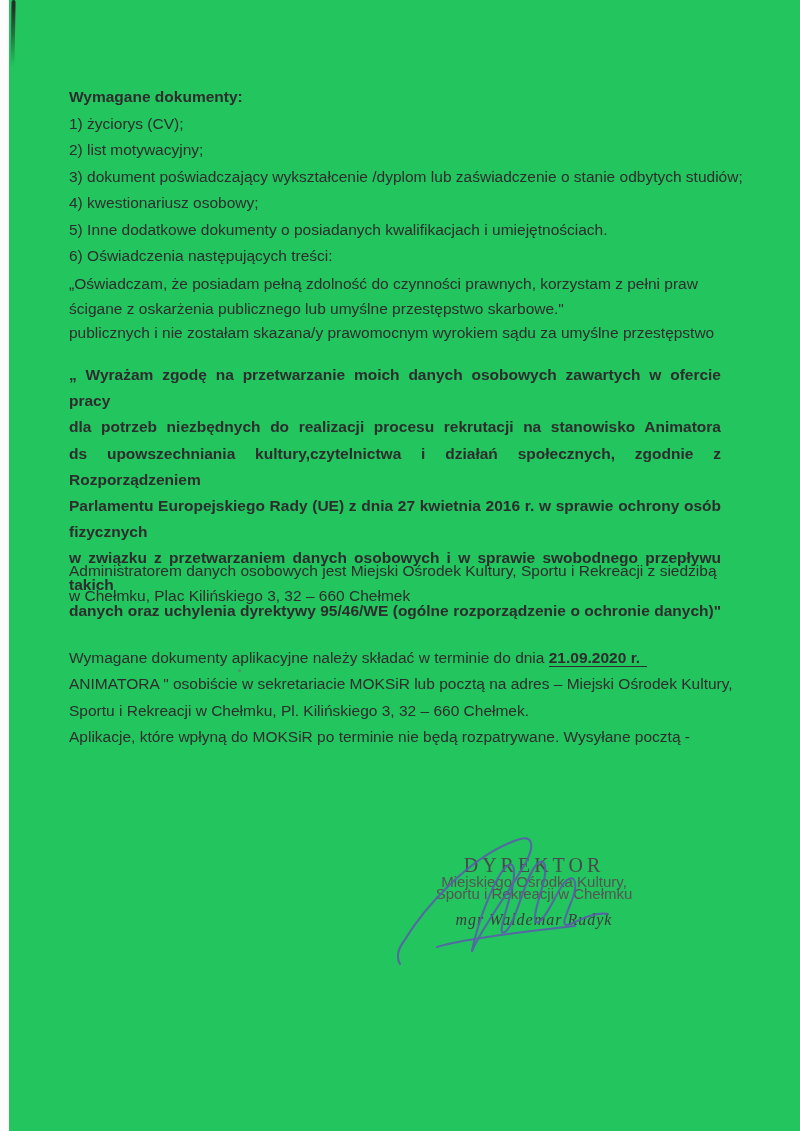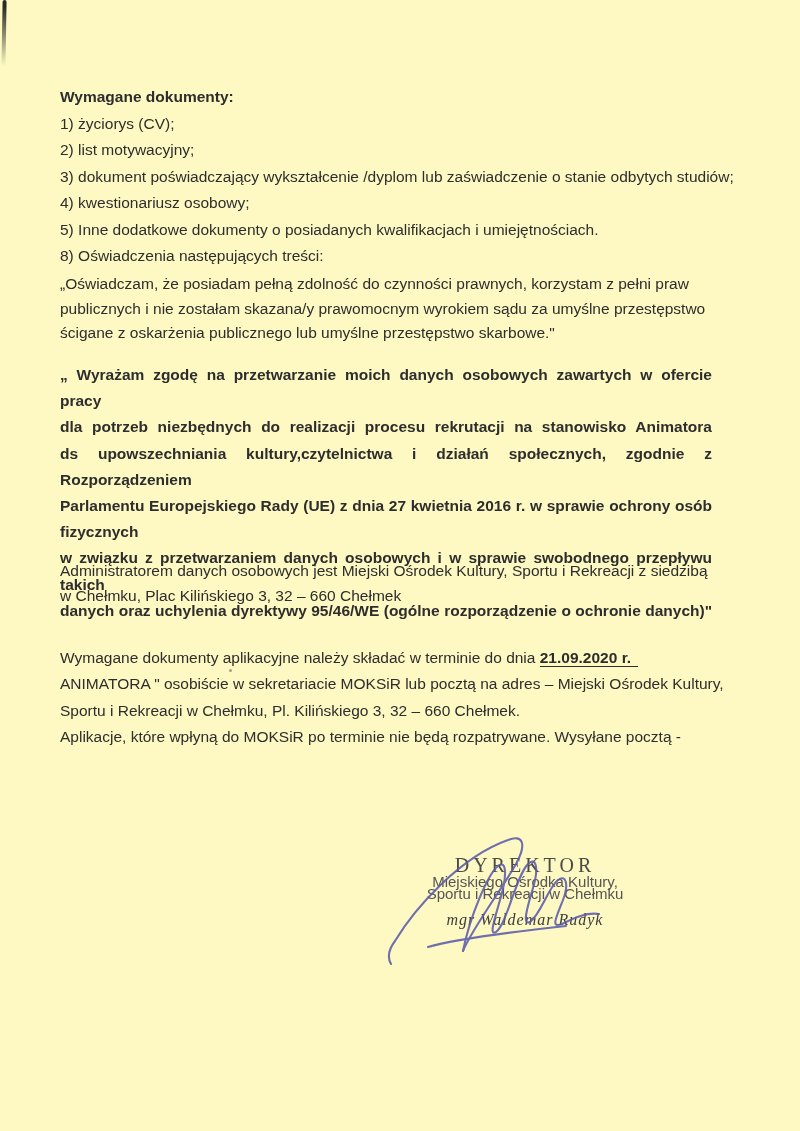--- a/index.html
+++ b/index.html
@@ -4,21 +4,21 @@
 <style>
   html,body{margin:0;padding:0;}
   body{
     width:800px;height:1131px;
     background:#fdfdfd;
     font-family:"Liberation Sans", sans-serif;
     color:#2d2d2d;
     overflow:hidden;
     position:relative;
   }
-  .page{position:absolute;inset:0;background:#fef9c3;}
+  .page{position:absolute;inset:0;background:#22c55e;margin-left:9px;}
   .blk{position:absolute;left:60px;width:652px;font-size:15.5px;}
   .line{white-space:nowrap;}
   .b{font-weight:bold;}
   .u{border-bottom:1.6px solid #2d2d2d;}
   .u-pad{padding-right:7px;text-align:right;}
   .heading{font-weight:bold;}
   .list-block{top:84px;line-height:26.5px;}
   .quote-block{top:272px;line-height:24.6px;}
   .consent-block{top:362px;line-height:26.2px;font-weight:bold;}
   .consent-block .jline{
@@ -66,27 +66,27 @@
 
   <div class="edge-streak"></div>
 
   <div class="blk list-block">
     <div class="line heading">Wymagane dokumenty:</div>
     <div class="line">1) życiorys (CV);</div>
     <div class="line">2) list motywacyjny;</div>
     <div class="line">3) dokument poświadczający wykształcenie /dyplom lub zaświadczenie o stanie odbytych studiów;</div>
     <div class="line">4) kwestionariusz osobowy;</div>
     <div class="line">5) Inne dodatkowe dokumenty o posiadanych kwalifikacjach i umiejętnościach.</div>
-    <div class="line">8) Oświadczenia następujących treści:</div>
+    <div class="line">6) Oświadczenia następujących treści:</div>
   </div>
 
   <div class="blk quote-block">
     <div class="line">„Oświadczam, że posiadam pełną zdolność do czynności prawnych, korzystam z pełni praw</div>
+    <div class="line">ścigane z oskarżenia publicznego lub umyślne przestępstwo skarbowe."</div>
     <div class="line">publicznych i nie zostałam skazana/y prawomocnym wyrokiem sądu za umyślne przestępstwo</div>
-    <div class="line">ścigane z oskarżenia publicznego lub umyślne przestępstwo skarbowe."</div>
   </div>
 
   <div class="blk consent-block">
     <div class="jline">„ Wyrażam zgodę na przetwarzanie moich danych osobowych zawartych w ofercie pracy</div>
     <div class="jline">dla potrzeb niezbędnych do realizacji procesu rekrutacji na stanowisko Animatora</div>
     <div class="jline">ds upowszechniania kultury,czytelnictwa i działań społecznych, zgodnie z Rozporządzeniem</div>
     <div class="jline">Parlamentu Europejskiego Rady (UE) z dnia 27 kwietnia 2016 r. w sprawie ochrony osób fizycznych</div>
     <div class="jline">w związku z przetwarzaniem danych osobowych i w sprawie swobodnego przepływu takich</div>
     <div class="jline">danych oraz uchylenia dyrektywy 95/46/WE (ogólne rozporządzenie o ochronie danych)"</div>
   </div>

